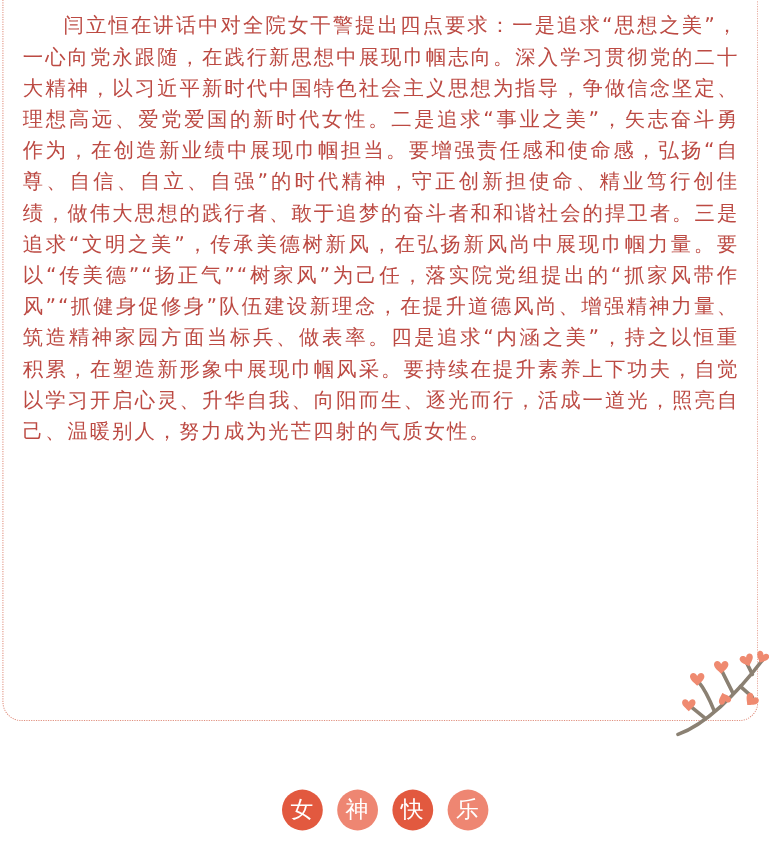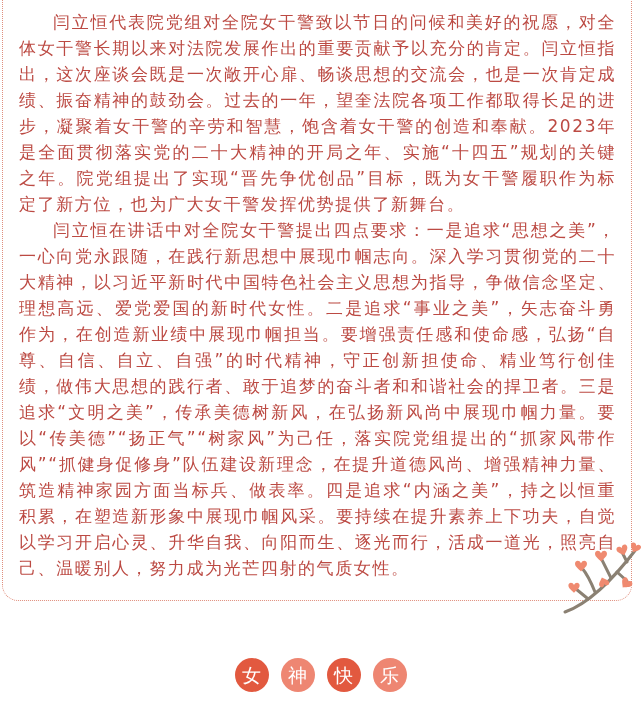--- a/index.html
+++ b/index.html
@@ -68,21 +68,20 @@
     word-spacing: 12px;
     padding-left: 8px;
   }
 </style>
 </head>
 <body>
 
 <div class="page">
 
   <div class="article-box" style="color: rgb(188, 74, 67);">
-    <p class="para">闫立恒代表院党组对全院女干警致以节日的问候和美好的祝愿，对全体女干警长期以来对法院发展作出的重要贡献予以充分的肯定。闫立恒指出，这次座谈会既是一次敞开心扉、畅谈思想的交流会，也是一次肯定成绩、振奋精神的鼓劲会。过去的一年，望奎法院各项工作都取得长足的进步，凝聚着女干警的辛劳和智慧，饱含着女干警的创造和奉献。2023年是全面贯彻落实党的二十大精神的开局之年、实施“十四五”规划的关键之年。院党组提出了实现“晋先争优创品”目标，既为女干警履职作为标定了新方位，也为广大女干警发挥优势提供了新舞台。</p>
     <p class="para">闫立恒在讲话中对全院女干警提出四点要求：一是追求“思想之美”，一心向党永跟随，在践行新思想中展现巾帼志向。深入学习贯彻党的二十大精神，以习近平新时代中国特色社会主义思想为指导，争做信念坚定、理想高远、爱党爱国的新时代女性。二是追求“事业之美”，矢志奋斗勇作为，在创造新业绩中展现巾帼担当。要增强责任感和使命感，弘扬“自尊、自信、自立、自强”的时代精神，守正创新担使命、精业笃行创佳绩，做伟大思想的践行者、敢于追梦的奋斗者和和谐社会的捍卫者。三是追求“文明之美”，传承美德树新风，在弘扬新风尚中展现巾帼力量。要以“传美德”“扬正气”“树家风”为己任，落实院党组提出的“抓家风带作风”“抓健身促修身”队伍建设新理念，在提升道德风尚、增强精神力量、筑造精神家园方面当标兵、做表率。四是追求“内涵之美”，持之以恒重积累，在塑造新形象中展现巾帼风采。要持续在提升素养上下功夫，自觉以学习开启心灵、升华自我、向阳而生、逐光而行，活成一道光，照亮自己、温暖别人，努力成为光芒四射的气质女性。</p>
   </div>
 
   <svg class="flower" viewBox="0 0 92 78" aria-hidden="true">
     <g stroke="#8b8173" stroke-width="3" fill="none" stroke-linecap="round">
       <path d="M16 72 C38 64 64 40 88 8"></path>
       <path d="M38 58 L27 49"></path>
       <path d="M46 52 C42 42 38 34 33 28"></path>
       <path d="M62 38 C58 30 55 24 52 18"></path>
       <path d="M68 32 L78 41"></path>

